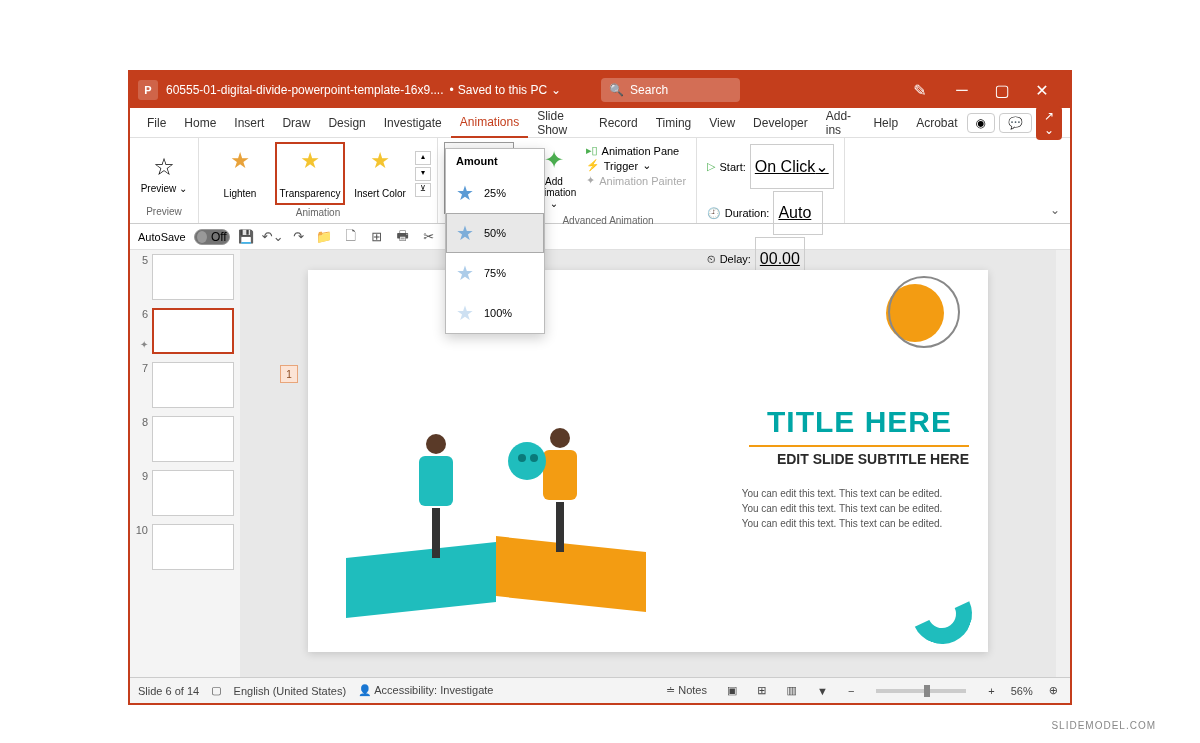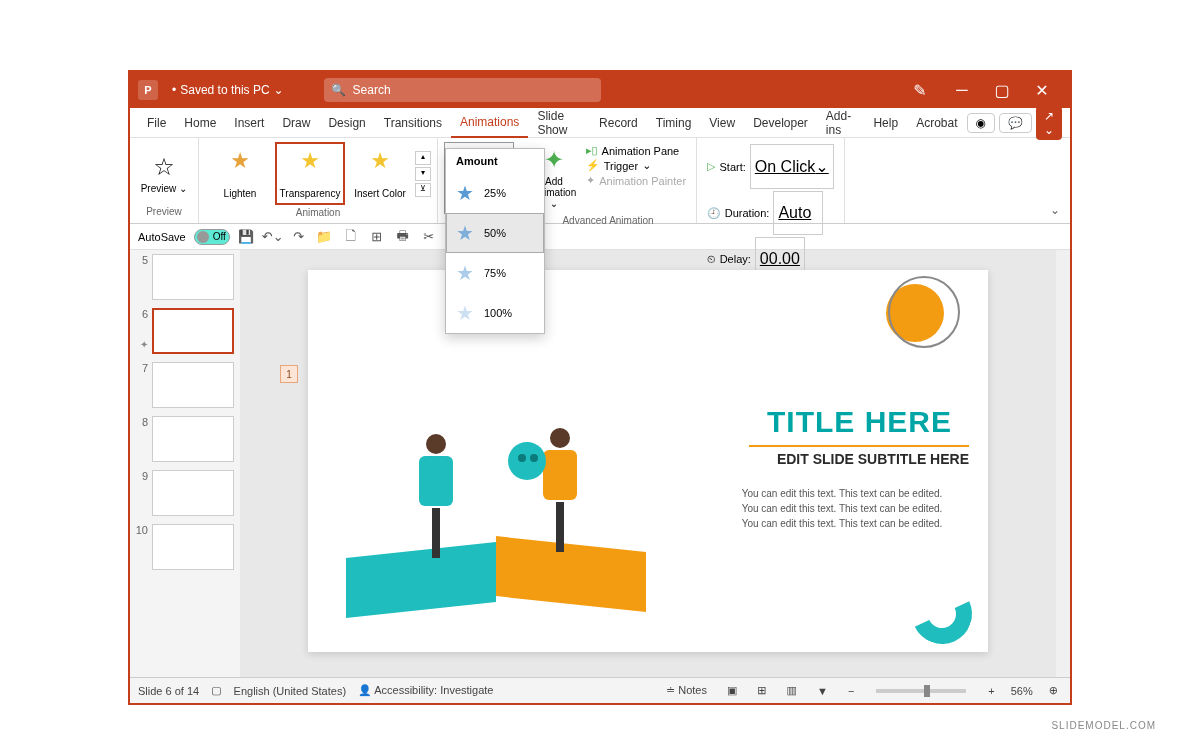--- a/index.html
+++ b/index.html
@@ -41,21 +41,21 @@
 .gallery-arrows { width: 16px; display: flex; flex-direction: column; justify-content: center; gap: 2px; }
 .gallery-arrows div { border: 1px solid #ccc; height: 14px; font-size: 8px; text-align: center; cursor: pointer; }
 .ribbon-small-items { display: flex; flex-direction: column; gap: 2px; justify-content: flex-start; padding: 2px 4px; font-size: 11px; }
 .ribbon-small-item { display: flex; align-items: center; gap: 4px; cursor: pointer; white-space: nowrap; }
 .timing-row { display: flex; align-items: center; gap: 4px; font-size: 11px; }
 .timing-row .field { border: 1px solid #ccc; padding: 12px 4px; font-size: 16px; min-width: 50px; display: inline-flex; align-items: center; text-decoration: underline; }
 
 
 .qat { height: 26px; background: #fff; display: flex; align-items: center; padding: 0 8px; gap: 8px; border-bottom: 1px solid #e0e0e0; }
 .qat-label { font-size: 11px; }
-.toggle { width: 36px; height: 16px; border: 1px solid #999; border-radius: 8px; display: flex; align-items: center; padding: 0 2px; font-size: 10px; background: #5eead4; cursor: pointer; position: relative; }
+.toggle { width: 36px; height: 16px; border: 1px solid #999; border-radius: 8px; display: flex; align-items: center; padding: 0 2px; font-size: 12px; background: #737373; cursor: pointer; position: relative; }
 .toggle::before { content: ''; width: 12px; height: 12px; background: #999; border-radius: 50%; }
 .qat-icon { width: 18px; height: 18px; display: flex; align-items: center; justify-content: center; font-size: 13px; cursor: pointer; color: #555; }
 
 
 .edit-area { display: flex; height: 427px; background: #e8e8e8; }
 .thumbnails { width: 110px; background: #f4f4f4; overflow-y: auto; padding: 4px; }
 .thumb-row { display: flex; gap: 4px; margin-bottom: 8px; }
 .thumb-num { font-size: 11px; color: #666; width: 14px; text-align: right; }
 .thumb { width: 82px; height: 46px; background: #fff; border: 1px solid #ccc; position: relative; }
 .thumb.active { border: 2px solid #c43e1c; }
@@ -111,20 +111,21 @@
 .green-tri { color: #4CAF50; }
 .disabled { color: #aaa; }
 </style>
 </head>
 <body>
 
 <div class="app-window">
 
   <div class="title-bar">
     <div class="app-icon">P</div>
+    <div class="doc-title">60555-01-digital-divide-powerpoint-template-16x9....</div>
     <div class="saved-status">
       <span>•</span>
         <span>Saved to this PC</span>
         <span>⌄</span>
     </div>
     <div class="search-box">
       <span>🔍</span>
       <span>Search</span>
     </div>
     <div class="title-spacer"></div>
@@ -133,21 +134,21 @@
     <div class="title-btn">▢</div>
     <div class="title-btn">✕</div>
   </div>
 
   <div class="ribbon-tabs">
     <div class="ribbon-tab">File</div>
     <div class="ribbon-tab">Home</div>
     <div class="ribbon-tab">Insert</div>
     <div class="ribbon-tab">Draw</div>
     <div class="ribbon-tab">Design</div>
-    <div class="ribbon-tab">Transitions</div>
+    <div class="ribbon-tab">Investigate</div>
     <div class="ribbon-tab active">Animations</div>
     <div class="ribbon-tab">Slide Show</div>
     <div class="ribbon-tab">Record</div>
     <div class="ribbon-tab">Timing</div>
     <div class="ribbon-tab">View</div>
     <div class="ribbon-tab">Developer</div>
     <div class="ribbon-tab">Add-ins</div>
     <div class="ribbon-tab">Help</div>
     <div class="ribbon-tab">Acrobat</div>
     <div class="ribbon-right">

